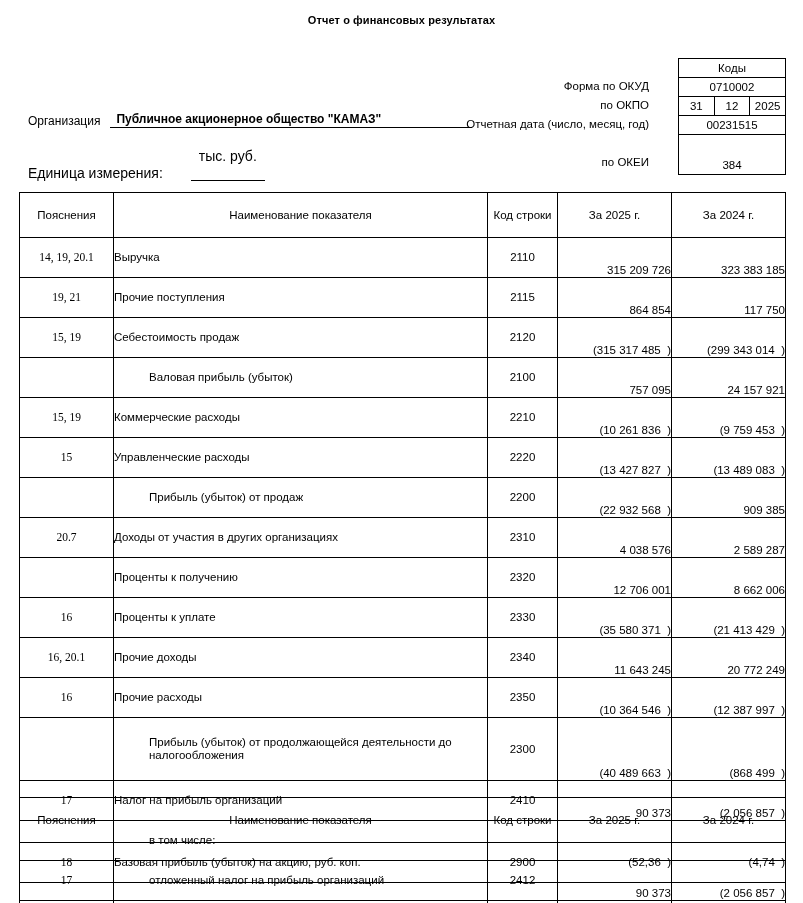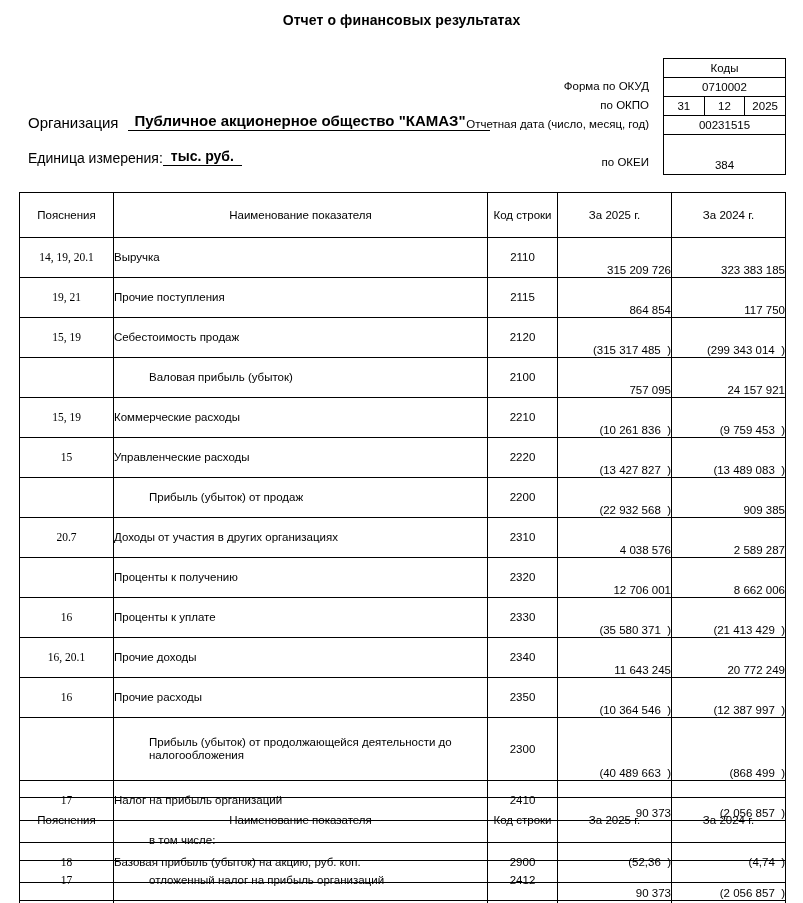--- a/index.html
+++ b/index.html
@@ -13,21 +13,21 @@
     font-family: "Liberation Sans", "DejaVu Sans", sans-serif;
     color: #000000;
     position: relative;
     overflow: hidden;
   }
 
   
   .doc-title {
     text-align: center;
     font-weight: bold;
-    font-size: 14px;
+    font-size: 11px;
     line-height: 20px;
     padding-top: 10px;
     letter-spacing: 0.1px;
   }
   .doc-title .line2 { display: block; }
 
   
   .codes-wrap {
     position: absolute;
     left: 0;
@@ -52,40 +52,40 @@
     padding-right: 4px;
     white-space: nowrap;
   }
   .cl-okud { margin-top: 19px; }
   .cl-okei { margin-top: 19px; }
 
   .codes-table {
     position: absolute;
     right: 17px;
     top: 0;
-    width: 123px;
+    width: 108px;
     border-collapse: collapse;
     table-layout: fixed;
   }
   .codes-table td {
     border: 1px solid #000;
     height: 18px;
     text-align: center;
     font-size: 11.5px;
     padding: 0;
     line-height: 13px;
   }
   .codes-table td.tall { height: 37px; vertical-align: bottom; padding-bottom: 2px; }
 
   
   .org-line {
     position: absolute;
     left: 28px;
     top: 112px;
-    font-size: 15px;
+    font-size: 12px;
     display: flex;
     align-items: flex-end;
     white-space: nowrap;
   }
   .org-line .lbl { font-weight: normal; }
   .org-line .val {
     font-weight: bold;
     border-bottom: 1.3px solid #000;
     padding: 0 6px 1px 6px;
     margin-left: 10px;
@@ -94,24 +94,24 @@
   .unit-line {
     position: absolute;
     left: 28px;
     top: 148px;
     font-size: 14px;
     display: flex;
     align-items: flex-end;
     white-space: nowrap;
   }
   .unit-line .val {
-    font-weight: bold;
+    font-weight: normal;
     border-bottom: 1.3px solid #000;
-    padding: 0 8px 1px 8px;
-    margin-left: 0;
+    padding: 0 8px 16px 8px;
+    margin-left: 28px;
   }
 
   
   .fin-table {
     position: absolute;
     left: 19px;
     width: 766px;
     border-collapse: collapse;
     table-layout: fixed;
   }

